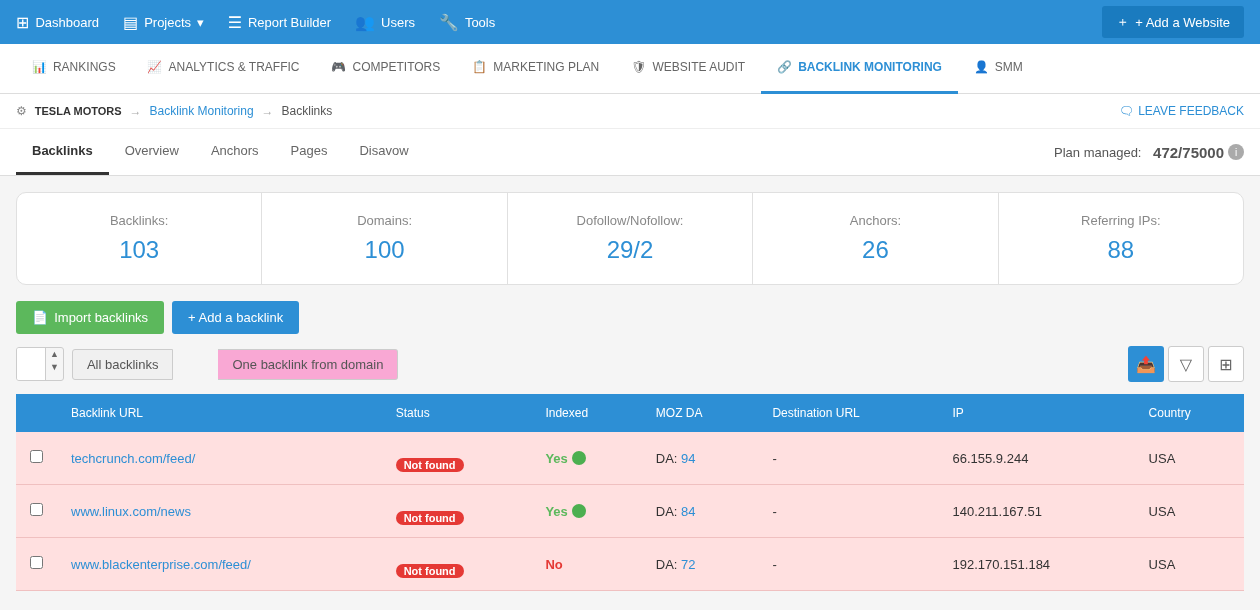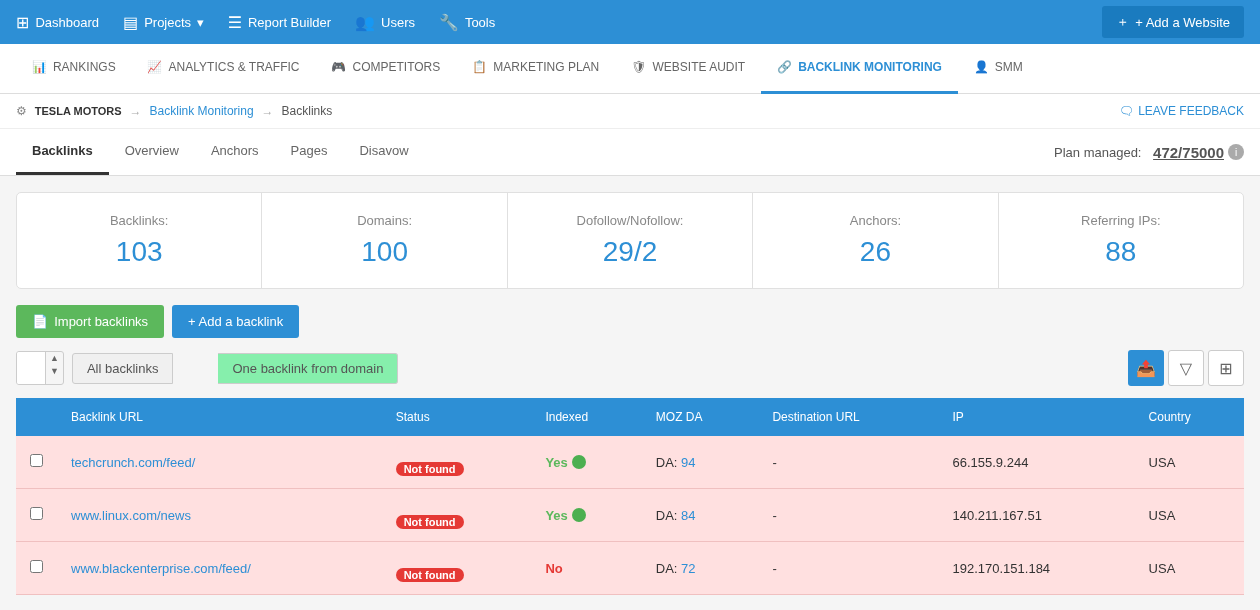--- a/index.html
+++ b/index.html
@@ -117,51 +117,51 @@
       border-bottom: 3px solid #333;
     }
     .links-managed {
       margin-left: auto;
       font-size: 13px;
       color: #555;
       display: flex;
       align-items: center;
       gap: 4px;
     }
-    .links-managed strong { font-weight: bold; font-size: 15px; text-decoration: underline; }
+    .links-managed strong { font-weight: bold; font-size: 15px; }
     .info-icon {
       width: 16px; height: 16px;
       background: #aaa;
       border-radius: 50%;
       display: inline-flex;
       align-items: center;
       justify-content: center;
       color: #fff;
       font-size: 10px;
       cursor: pointer;
     }
 
     
     .stats-bar {
       background: #fff;
       margin: 16px;
       border: 1px solid #e0e0e0;
-      border-radius: 5px;
+      border-radius: 10px;
       display: flex;
       align-items: flex-end;
     }
     .stat-item {
       flex: 1;
       padding: 20px;
       text-align: center;
       border-right: 1px solid #e0e0e0;
     }
     .stat-item:last-child { border-right: none; }
     .stat-label { color: #888; font-size: 13px; margin-bottom: 8px; }
-    .stat-value { color: #2d8fd5; font-size: 28px; font-weight: 300; }
+    .stat-value { color: #2d8fd5; font-size: 24px; font-weight: 300; }
 
     
     .action-bar {
       padding: 0 16px 12px;
       display: flex;
       gap: 8px;
     }
     .btn-green {
       background: #5cb85c;
       color: #fff;
@@ -210,21 +210,21 @@
       border-left: 1px solid #ccc;
       cursor: pointer;
     }
     .filter-stepper .arrows span {
       font-size: 9px;
       padding: 2px 4px;
       color: #666;
       line-height: 1;
     }
     .filter-btn {
-      background: #86efac;
+      background: #f9a8d4;
       border: 1px solid #ccc;
       padding: 7px 14px;
       font-size: 13px;
       cursor: pointer;
       color: #555;
     }
     .filter-btn.active {
       background: #f0f0f0;
     }
     .filter-btn:first-of-type { border-radius: 3px 0 0 3px; }

